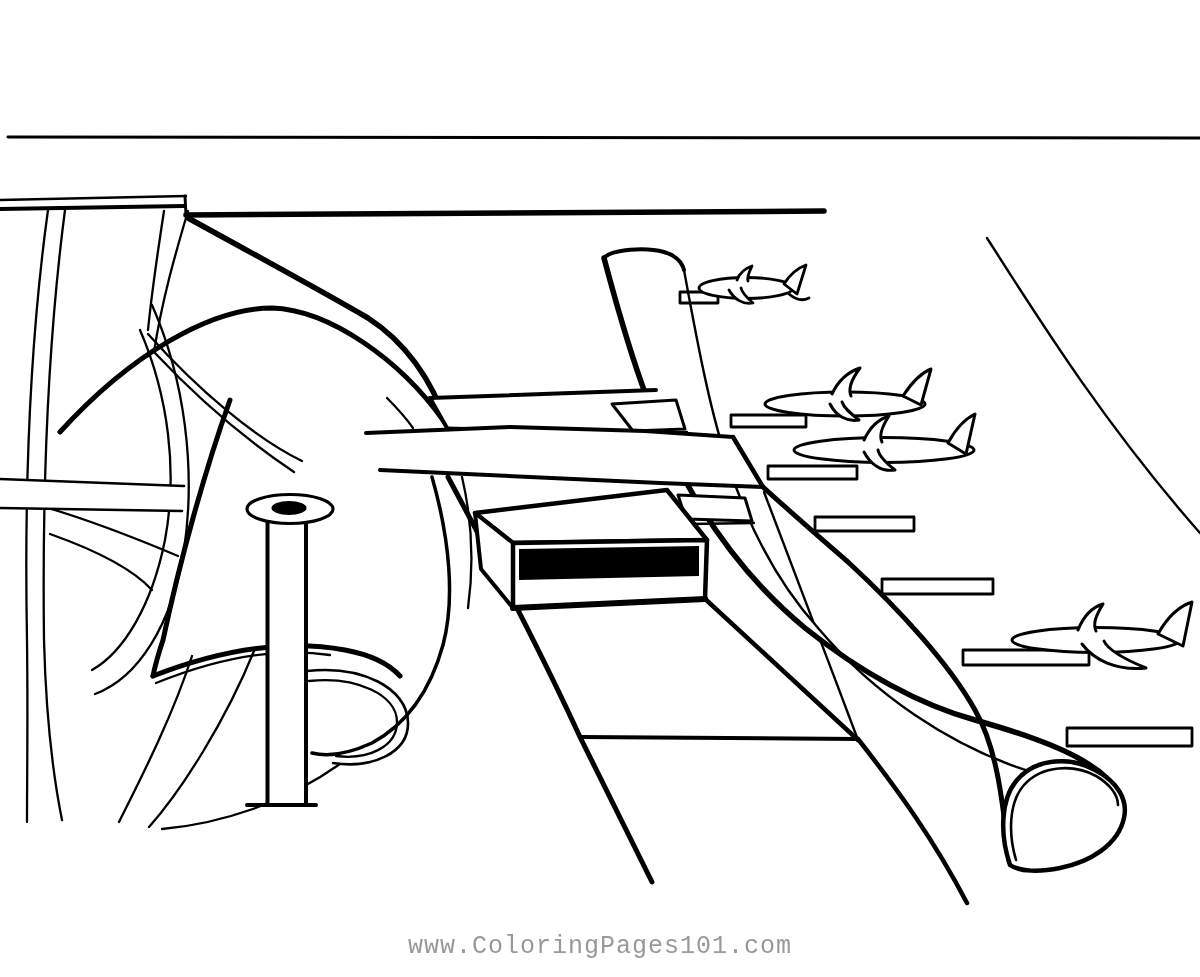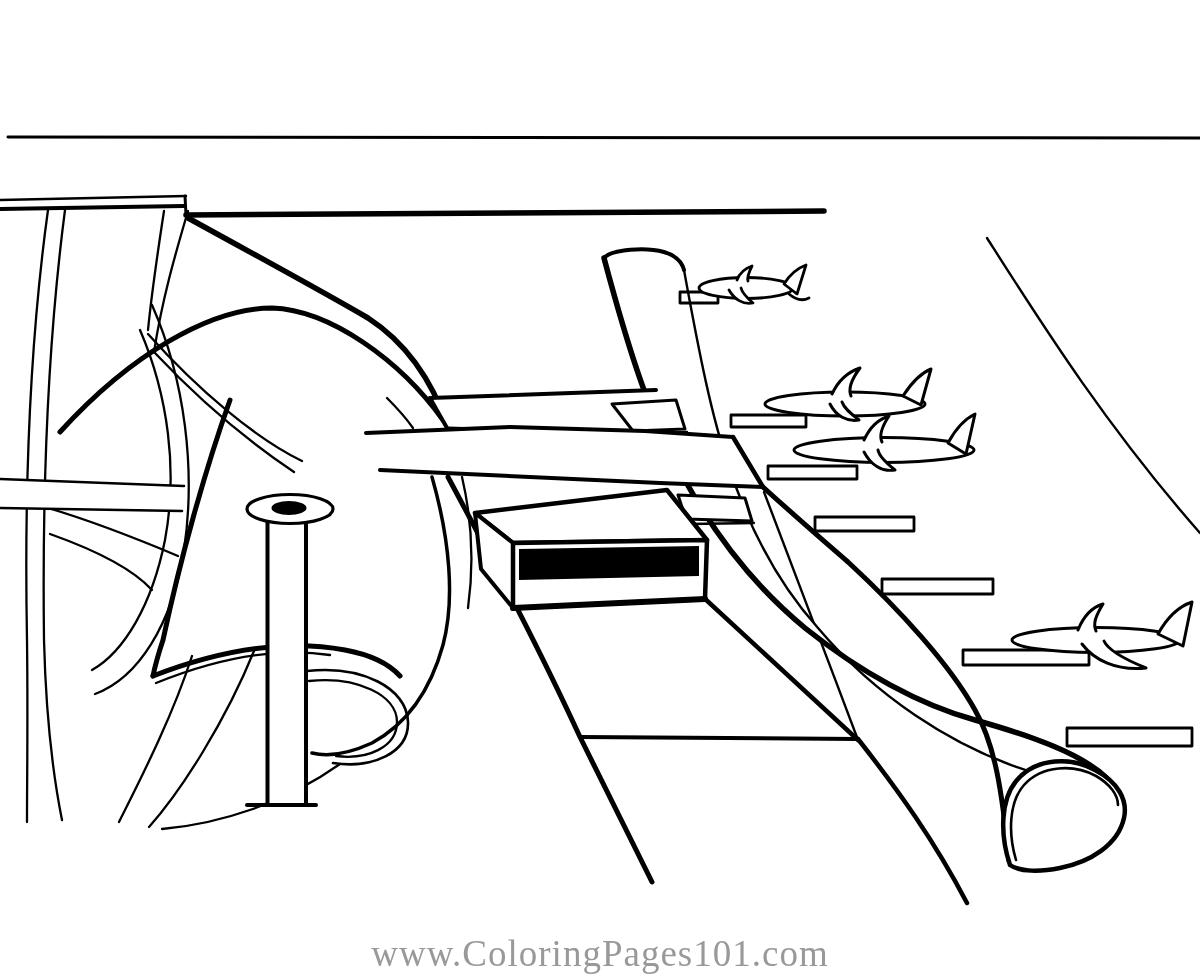--- a/index.html
+++ b/index.html
@@ -1,21 +1,21 @@
 <!DOCTYPE html>
 <html><head>
 <meta charset="utf-8">
 <style>
   html,body{margin:0;padding:0;background:#ffffff;}
   .page{position:relative;width:1200px;height:977px;background:#fff;overflow:hidden;
         font-family:"Liberation Sans", sans-serif;}
   .art{position:absolute;left:0;top:0;}
   .footer{position:absolute;left:0;right:0;top:932px;text-align:center;
-          font-size:37px;letter-spacing:1px;color:#999;
-          font-family:Liberation Serif, serif;}
+          font-size:25px;letter-spacing:1px;color:#999;
+          font-family:Liberation Mono, monospace;}
   svg *{vector-effect:none;}
 </style>
 </head>
 <body>
 
 <div class="page">
 
   <svg class="art" width="1200" height="977" viewBox="0 0 1200 977" fill="none" stroke="#000" stroke-linecap="round" stroke-linejoin="round">
 
     <g>

